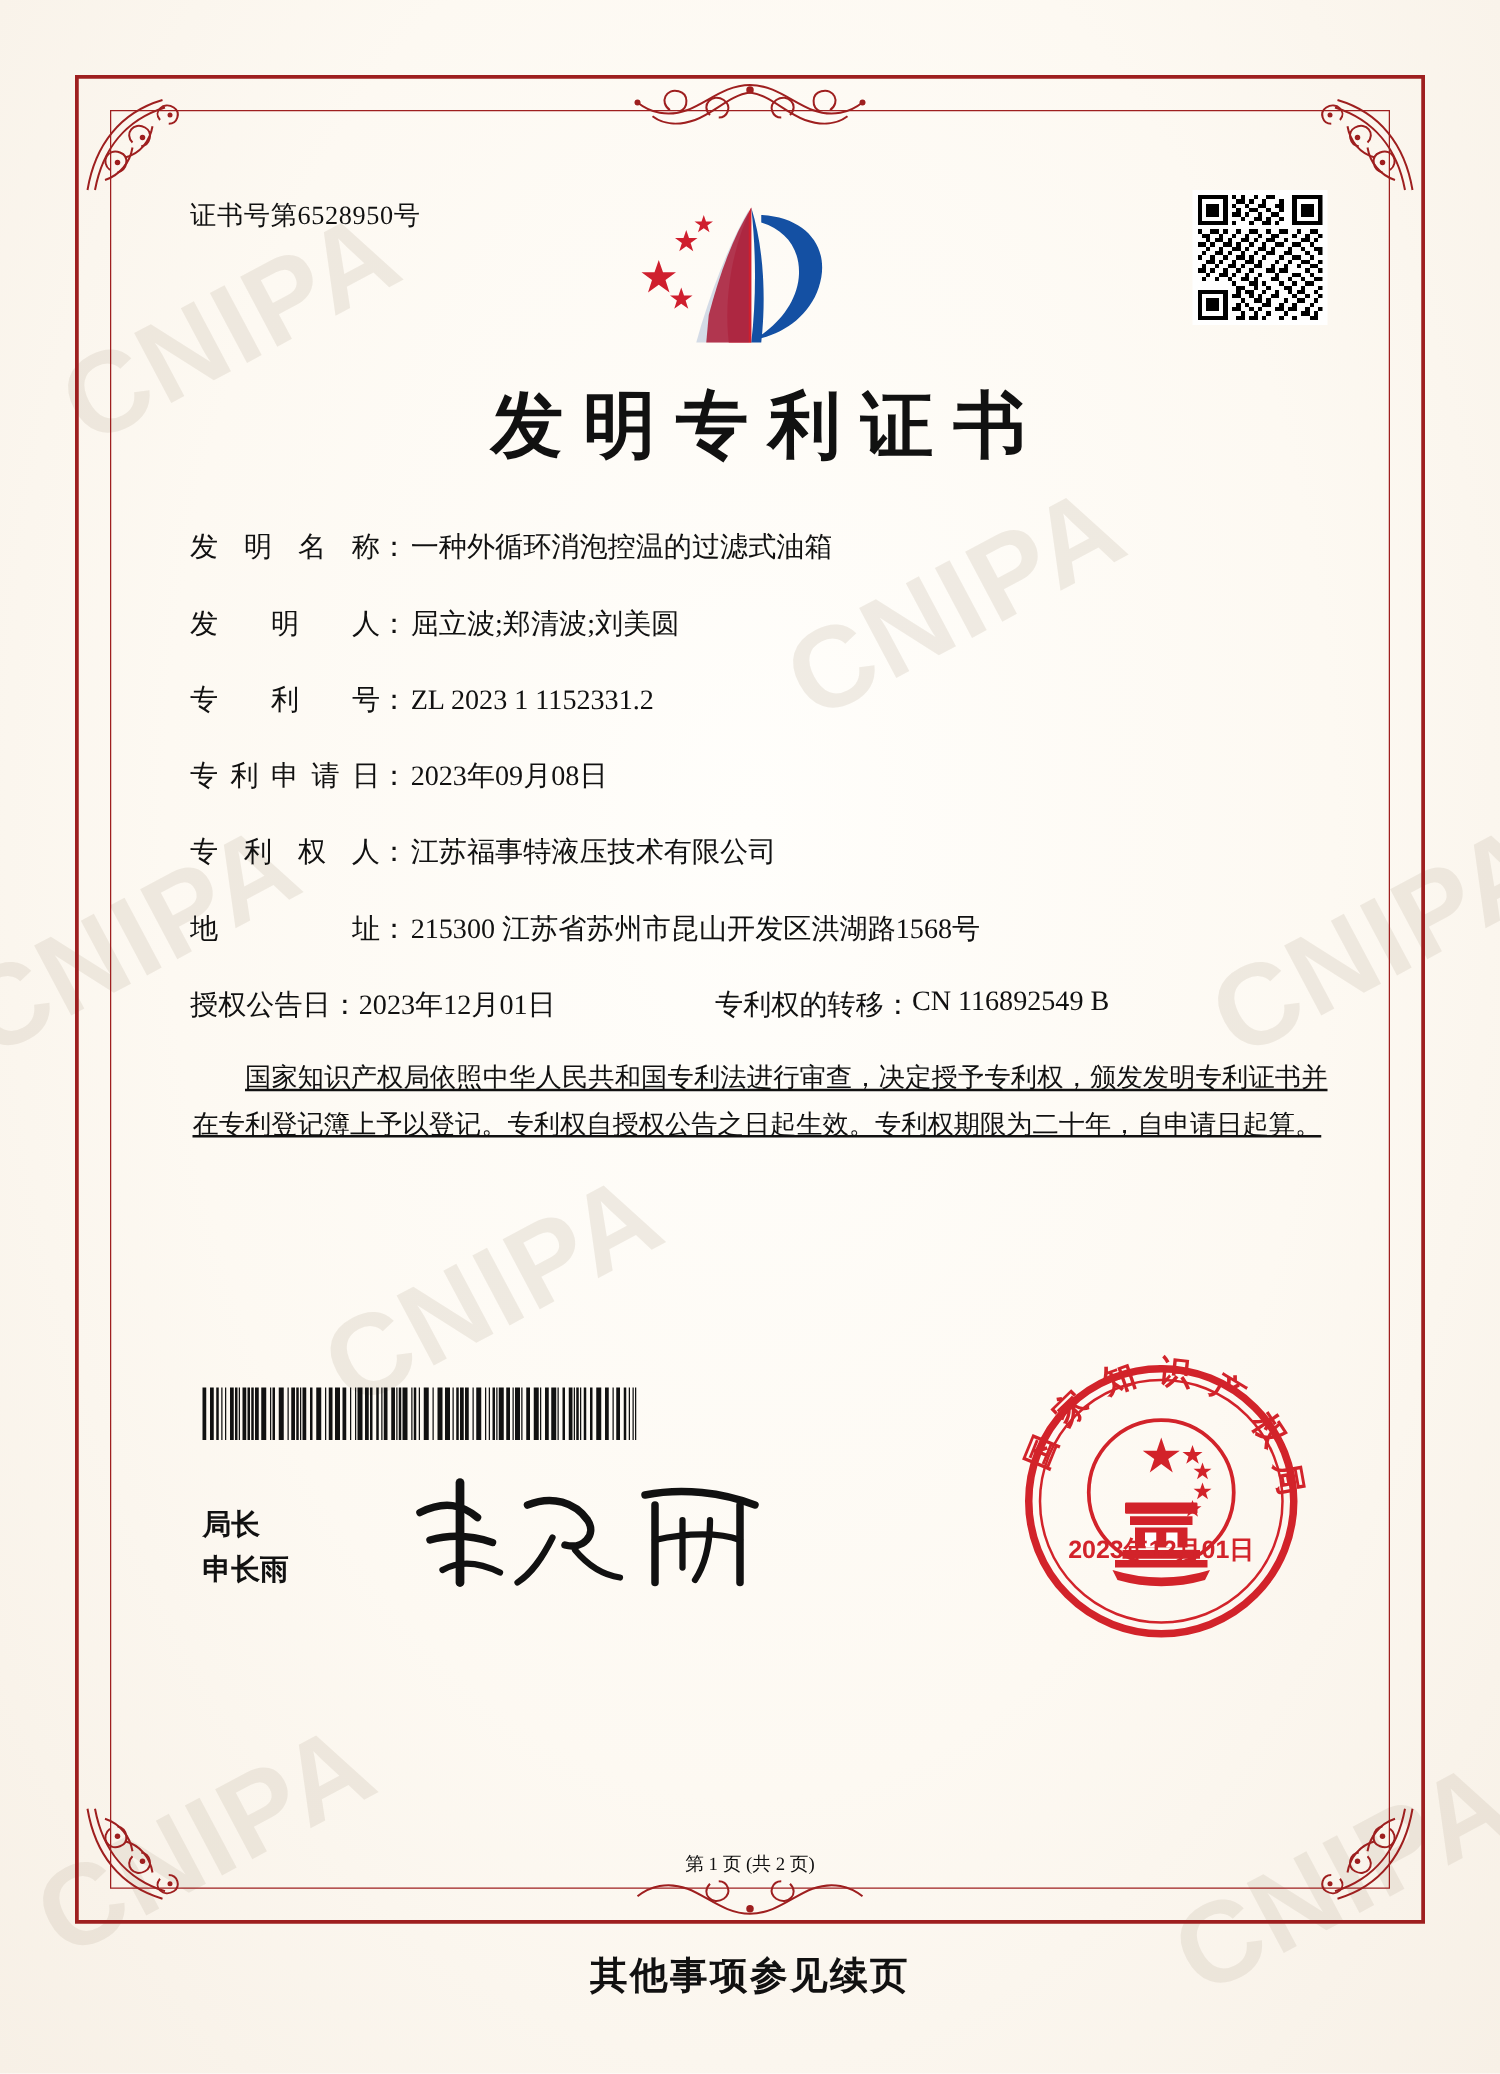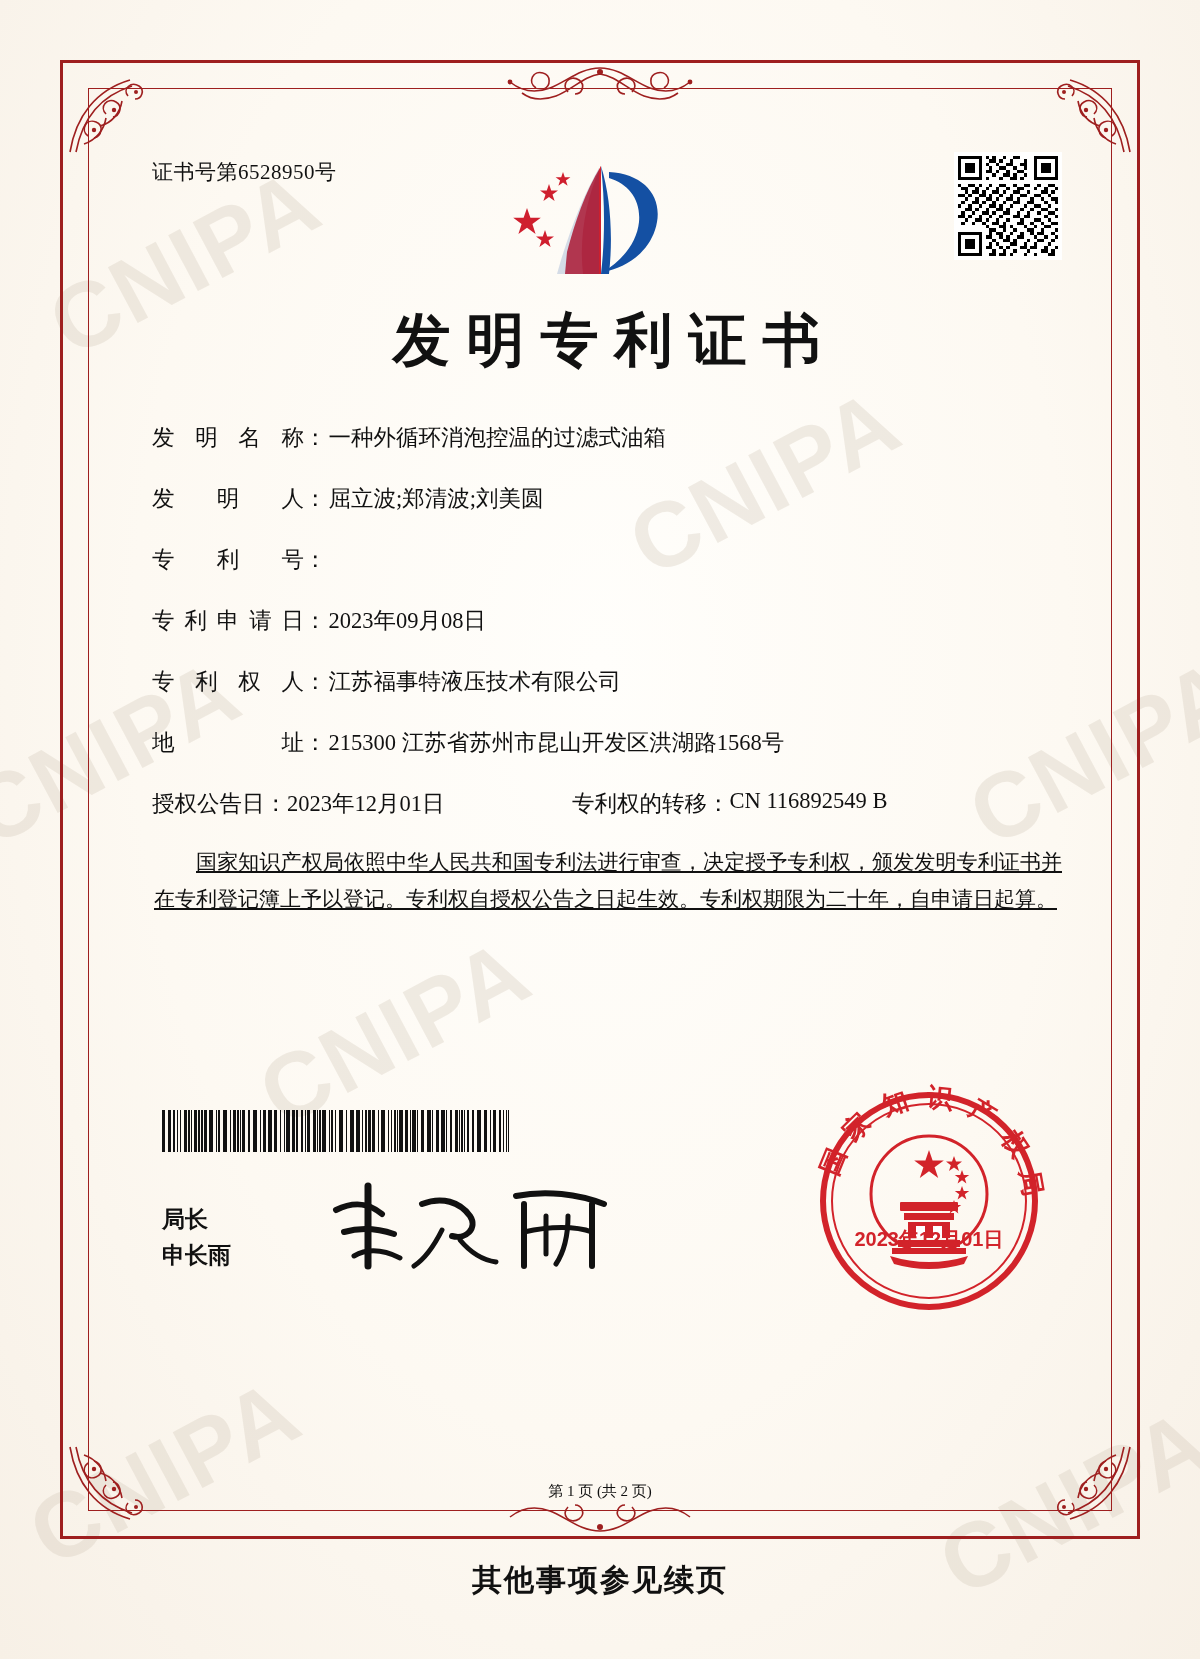--- a/index.html
+++ b/index.html
@@ -613,20 +613,21 @@
           <div class="field-colon">：</div>
           <div class="field-value">屈立波;郑清波;刘美圆</div>
         </div>
         <div class="field-row">
           <div class="field-label">
             <span>专</span>
             <span>利</span>
             <span>号</span>
           </div>
           <div class="field-colon">：</div>
+          <div class="field-value">ZL 2023 1 1152331.2</div>
         </div>
         <div class="field-row">
           <div class="field-label">
             <span>专</span>
             <span>利</span>
             <span>申</span>
             <span>请</span>
             <span>日</span>
           </div>
           <div class="field-colon">：</div>

